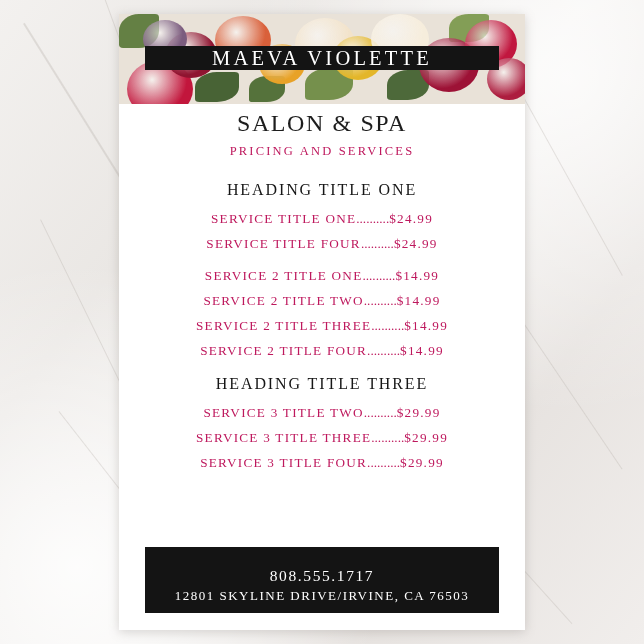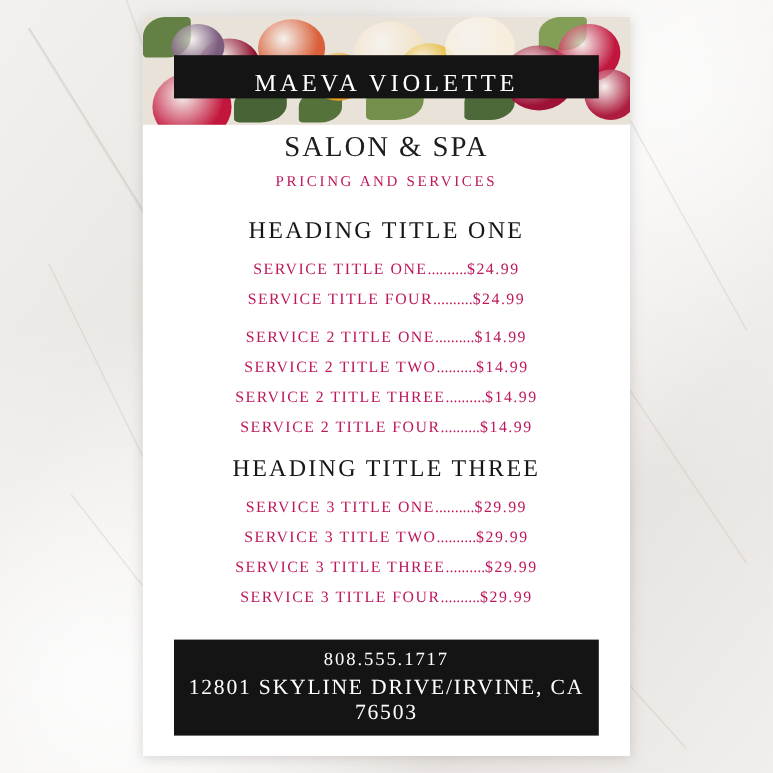--- a/index.html
+++ b/index.html
@@ -66,21 +66,21 @@
     position: absolute;
     border-radius: 50% 10% 50% 10%;
   }
 
   
   .title-bar {
     position: absolute;
     left: 26px;
     right: 26px;
     top: 32px;
-    height: 36px;
+    height: 24px;
     background: #141414;
     display: flex;
     align-items: flex-end;
     justify-content: center;
     z-index: 5;
   }
   .title-bar .brand {
     color: #ffffff;
     font-size: 20.5px;
     letter-spacing: 3.2px;
@@ -105,21 +105,21 @@
   .sub {
     font-size: 12.5px;
     letter-spacing: 2.2px;
     text-transform: uppercase;
     color: #be185d;
     margin-bottom: 22px;
   }
 
   .section { margin-bottom: 16px; }
   .section-heading {
-    font-size: 20px;
+    font-size: 16px;
     letter-spacing: 1.9px;
     text-transform: uppercase;
     margin: 0 0 12px 0;
     font-weight: 400;
     color: #161616;
   }
   .item {
     font-size: 13.2px;
     letter-spacing: 1.25px;
     text-transform: uppercase;
@@ -131,29 +131,29 @@
 
   
   .footer {
     position: absolute;
     left: 26px;
     right: 26px;
     bottom: 17px;
     background: #141414;
     color: #ffffff;
     text-align: center;
-    padding: 8px 0 9px 0;
+    padding: 20px 0 9px 0;
   }
   .phone {
     font-size: 15.5px;
     letter-spacing: 1.6px;
     margin-bottom: 3px;
   }
   .addr {
-    font-size: 18px;
+    font-size: 13px;
     letter-spacing: 1.5px;
     text-transform: uppercase;
   }
 </style>
 </head>
 <body>
 
 <div class="backdrop">
   <div class="vein v1"></div>
   <div class="vein v2"></div>
@@ -200,21 +200,20 @@
           <div class="item"><span>SERVICE TITLE FOUR</span><span class="dots">..........</span><span>$24.99</span></div>
         </div>
         <div class="section">
           <div class="item"><span>SERVICE 2 TITLE ONE</span><span class="dots">..........</span><span>$14.99</span></div>
           <div class="item"><span>SERVICE 2 TITLE TWO</span><span class="dots">..........</span><span>$14.99</span></div>
           <div class="item"><span>SERVICE 2 TITLE THREE</span><span class="dots">..........</span><span>$14.99</span></div>
           <div class="item"><span>SERVICE 2 TITLE FOUR</span><span class="dots">..........</span><span>$14.99</span></div>
         </div>
         <div class="section">
           <div class="section-heading">HEADING TITLE THREE</div>
-          <div class="item"><span>SERVICE 3 TITLE ONE</span><span class="dots">..........</span><span>$29.99</span></div>
           <div class="item"><span>SERVICE 3 TITLE TWO</span><span class="dots">..........</span><span>$29.99</span></div>
           <div class="item"><span>SERVICE 3 TITLE THREE</span><span class="dots">..........</span><span>$29.99</span></div>
           <div class="item"><span>SERVICE 3 TITLE FOUR</span><span class="dots">..........</span><span>$29.99</span></div>
         </div>
       </div>
   </div>
 
   <div class="footer">
     <div class="phone">808.555.1717</div>
     <div class="addr">12801 SKYLINE DRIVE/IRVINE, CA 76503</div>

